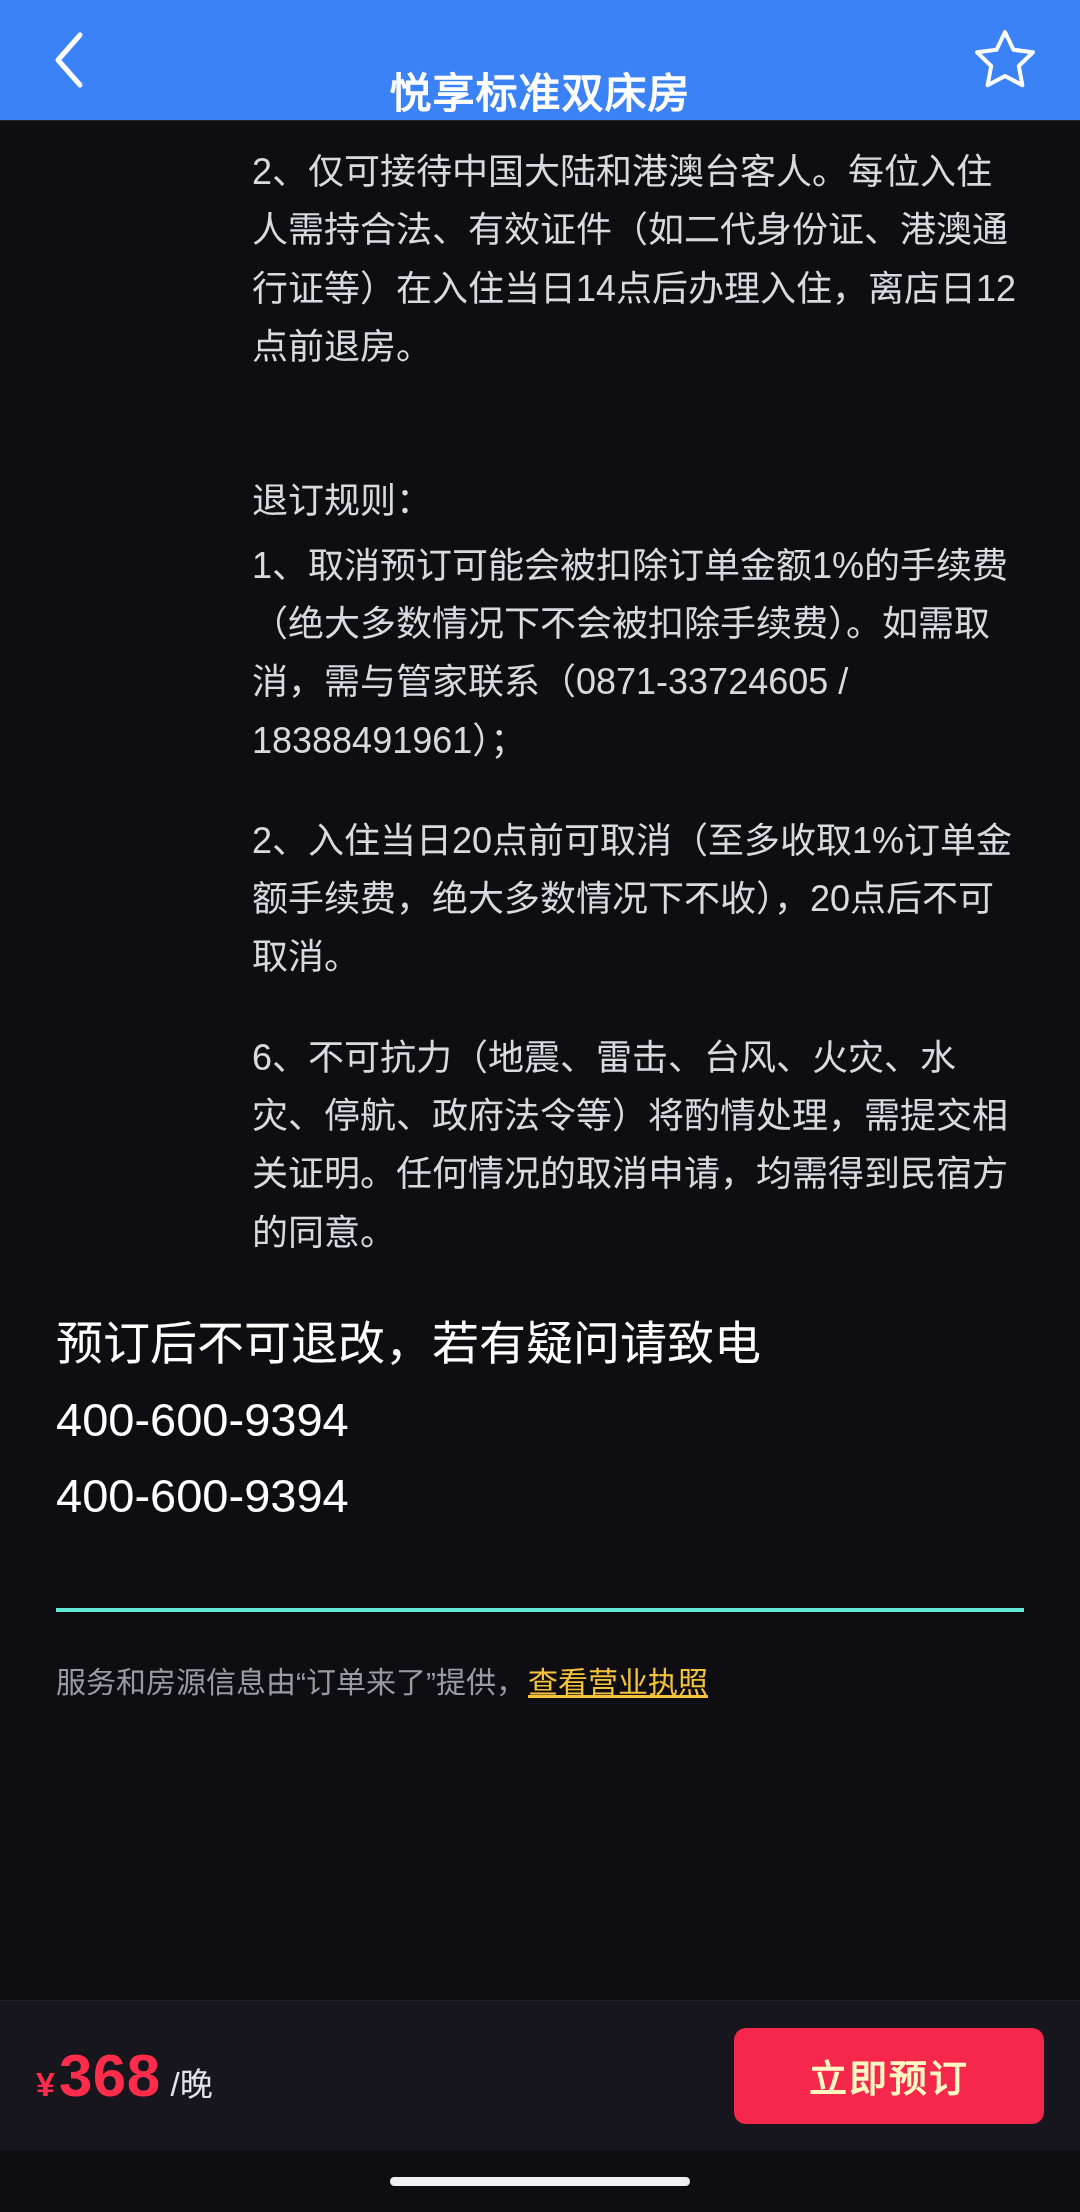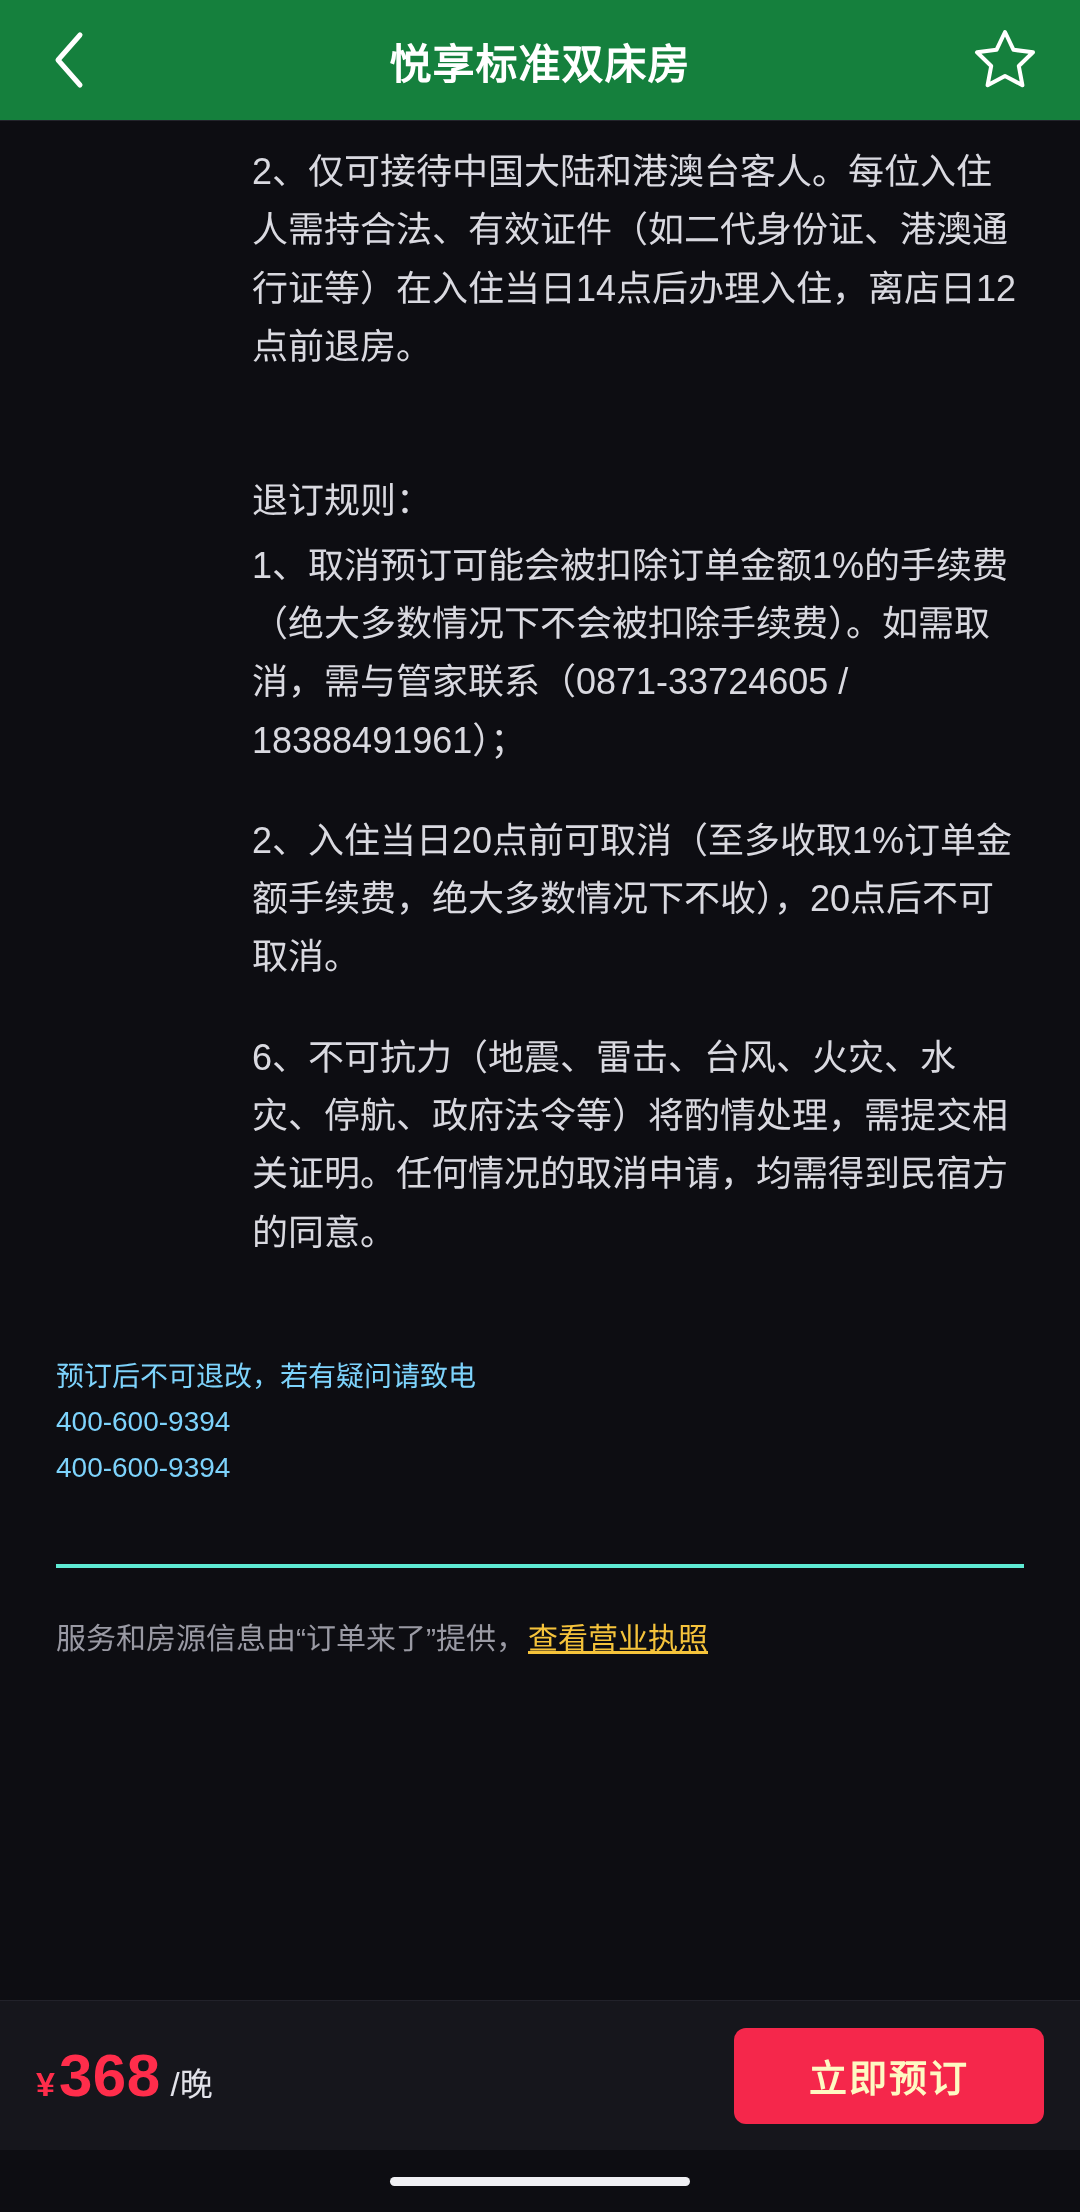--- a/index.html
+++ b/index.html
@@ -22,23 +22,23 @@
     background: #0d0d12;
     display: flex;
     flex-direction: column;
   }
 
   
   .header {
     position: relative;
     height: 120px;
     flex: 0 0 120px;
-    background: #15803d;
-    display: flex;
-    align-items: center;
+    background: #3b82f6;
+    display: flex;
+    align-items: flex-end;
     justify-content: center;
     border-bottom: 1px solid #23232b;
   }
   .header-title {
     font-size: 42px;
     font-weight: bold;
     color: #ffffff;
     letter-spacing: 1px;
   }
   .back-btn {
@@ -104,24 +104,23 @@
   .row-label {
     width: 196px;
     flex: 0 0 196px;
     font-size: 34px;
     line-height: 1.62;
     color: #8a8a94;
     padding-top: 2px;
   }
   .row-value {
     flex: 1 1 auto;
-    font-size: 28px;
+    font-size: 47px;
     line-height: 1.62;
-    color: #7dd3fc;
-    margin-top: 48px;
+    color: #ffffff;
   }
 
   
   .provider {
     margin-top: 74px;
     border-top: 4px solid #5eead4;
     padding: 46px 0 0 0;
     text-align: left;
     font-size: 30px;
     color: #9a9aa4;

